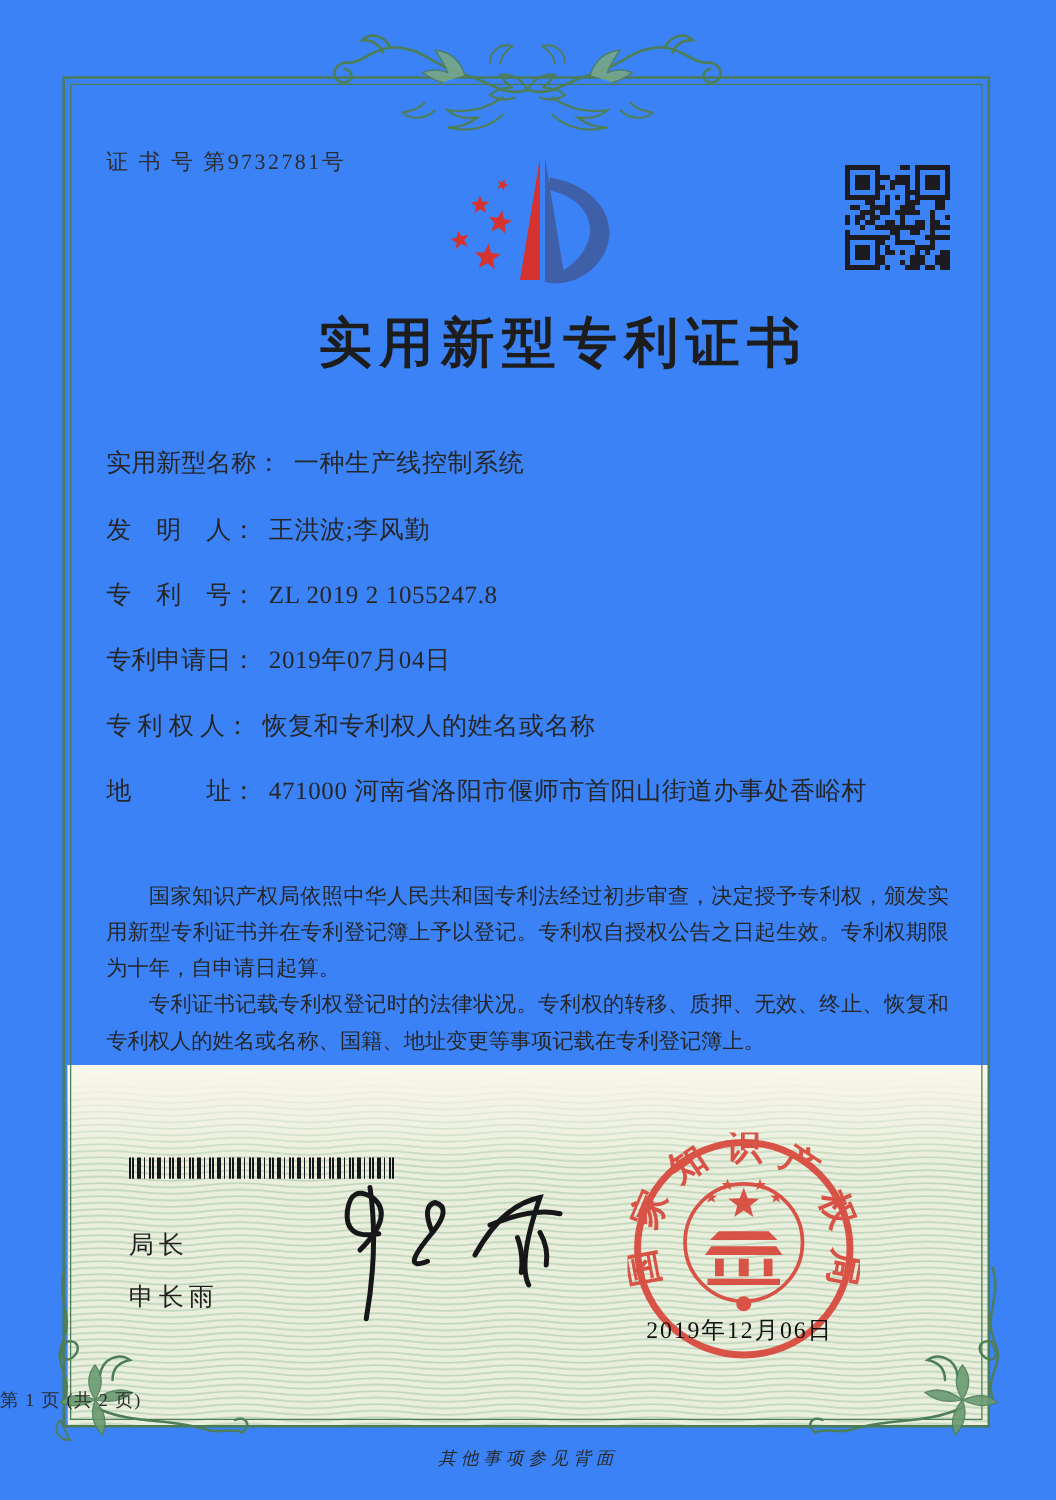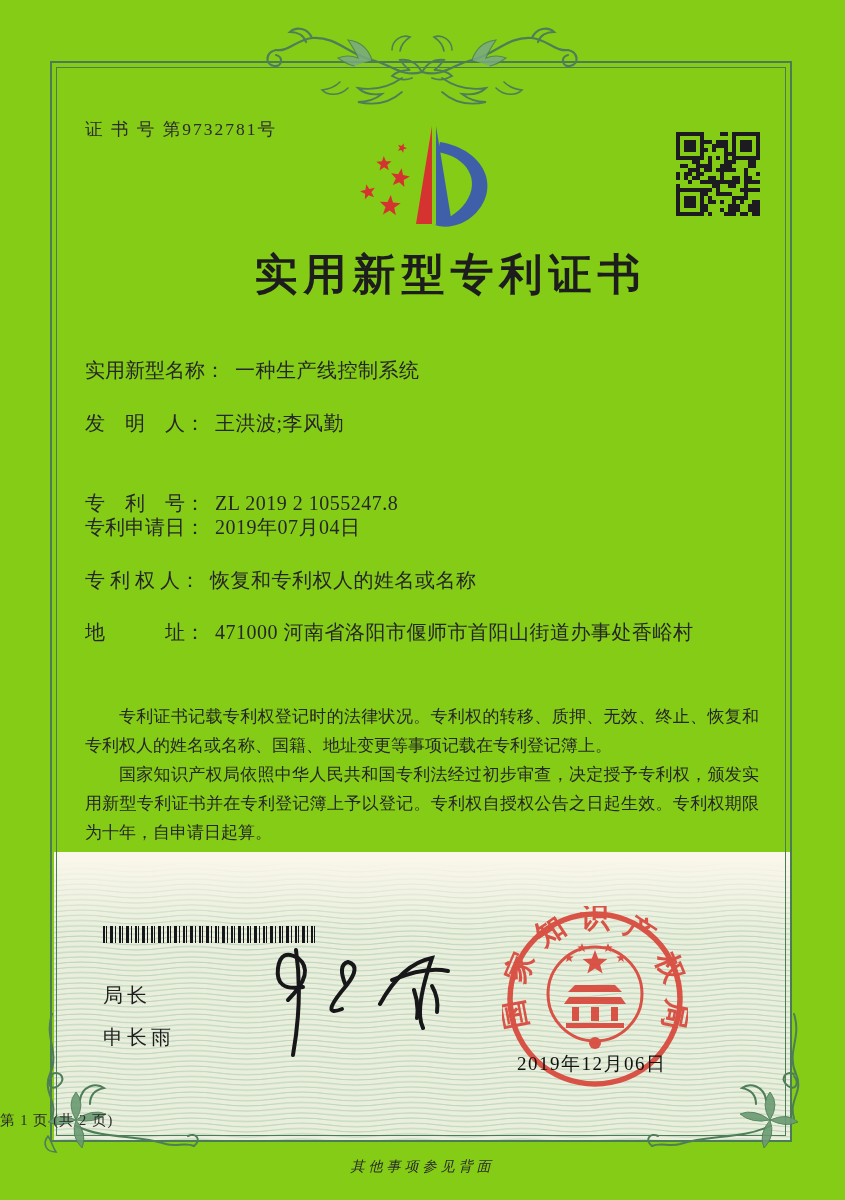--- a/index.html
+++ b/index.html
@@ -2,21 +2,21 @@
 <html><head>
 <meta charset="utf-8">
 <style>
   html,body{margin:0;padding:0;}
   body{
     font-family:"Liberation Serif","DejaVu Serif",serif;
     background:#e8e4d4;
   }
   .page{
     position:relative;width:845px;height:1200px;margin:0 auto;
-    background:#84cc16;overflow:hidden;
+    background:#3b82f6;overflow:hidden;
   }
   
   .frame-outer{
     position:absolute;left:50px;top:61px;width:742px;height:1081px;
     border:2.5px solid #4c7c55;z-index:1;background:#f9f6ea;box-sizing:border-box;
   }
   .frame-inner{
     position:absolute;left:4px;top:4px;right:4px;bottom:4px;
     border:1px solid #4c7c55;
   }
@@ -389,36 +389,36 @@
   </svg>
 
   <div class="content title">实用新型专利证书</div>
 
   <div class="content field-row" style="top:357px;">
     <span class="field-label">实用新型名称</span><span class="field-colon">：</span><span class="field-value">一种生产线控制系统</span>
   </div>
   <div class="content field-row" style="top:410px;">
     <span class="field-label">发　明　人</span><span class="field-colon">：</span><span class="field-value">王洪波;李风勤</span>
   </div>
-  <div class="content field-row" style="top:462px;margin-top:28px;">
+  <div class="content field-row" style="top:462px;">
     <span class="field-label">专　利　号</span><span class="field-colon">：</span><span class="field-value">ZL 2019 2 1055247.8</span>
   </div>
   <div class="content field-row" style="top:514px;">
     <span class="field-label">专利申请日</span><span class="field-colon">：</span><span class="field-value">2019年07月04日</span>
   </div>
   <div class="content field-row" style="top:567px;">
     <span class="field-label">专 利 权 人</span><span class="field-colon">：</span><span class="field-value">恢复和专利权人的姓名或名称</span>
   </div>
   <div class="content field-row" style="top:619px;">
     <span class="field-label">地　　　址</span><span class="field-colon">：</span><span class="field-value">471000 河南省洛阳市偃师市首阳山街道办事处香峪村</span>
   </div>
 
   <div class="content paragraphs">
+    <p>国家知识产权局依照中华人民共和国专利法经过初步审查，决定授予专利权，颁发实用新型专利证书并在专利登记簿上予以登记。专利权自授权公告之日起生效。专利权期限为十年，自申请日起算。</p>
     <p>专利证书记载专利权登记时的法律状况。专利权的转移、质押、无效、终止、恢复和专利权人的姓名或名称、国籍、地址变更等事项记载在专利登记簿上。</p>
-    <p>国家知识产权局依照中华人民共和国专利法经过初步审查，决定授予专利权，颁发实用新型专利证书并在专利登记簿上予以登记。专利权自授权公告之日起生效。专利权期限为十年，自申请日起算。</p>
   </div>
 
   <div class="content barcode"></div>
 
   <div class="content signer-title">局长</div>
   <div class="content signer-name">申长雨</div>
 
   <svg class="content signature" width="230" height="125" viewBox="0 0 230 125">
     <g fill="none" stroke="#17171a" stroke-width="4" stroke-linecap="round">
       <path d="M60,58 q28,-28 10,-42 q-17,-10 -20,10 q-3,24 25,19"></path>

